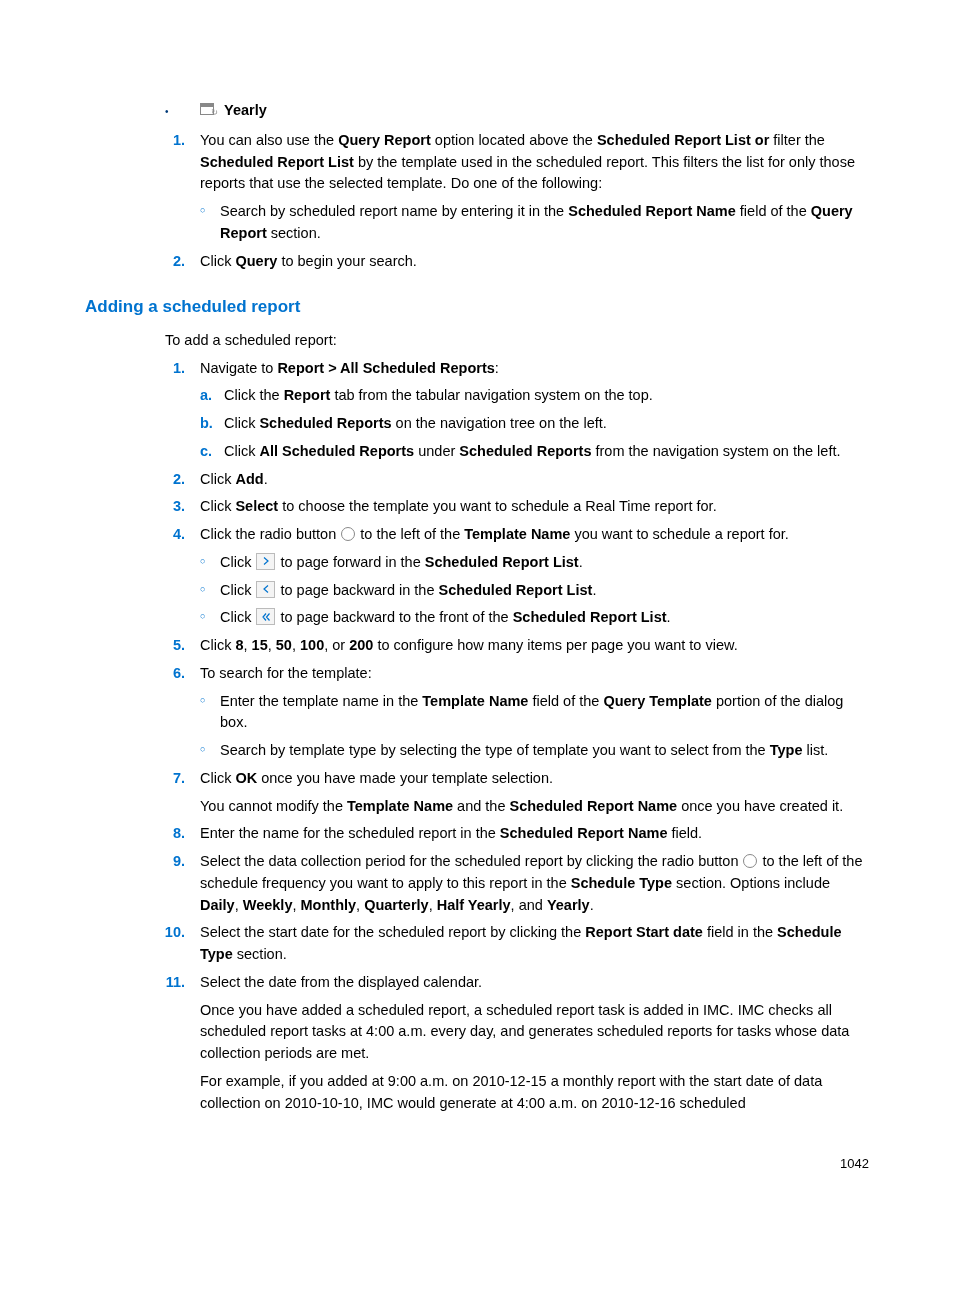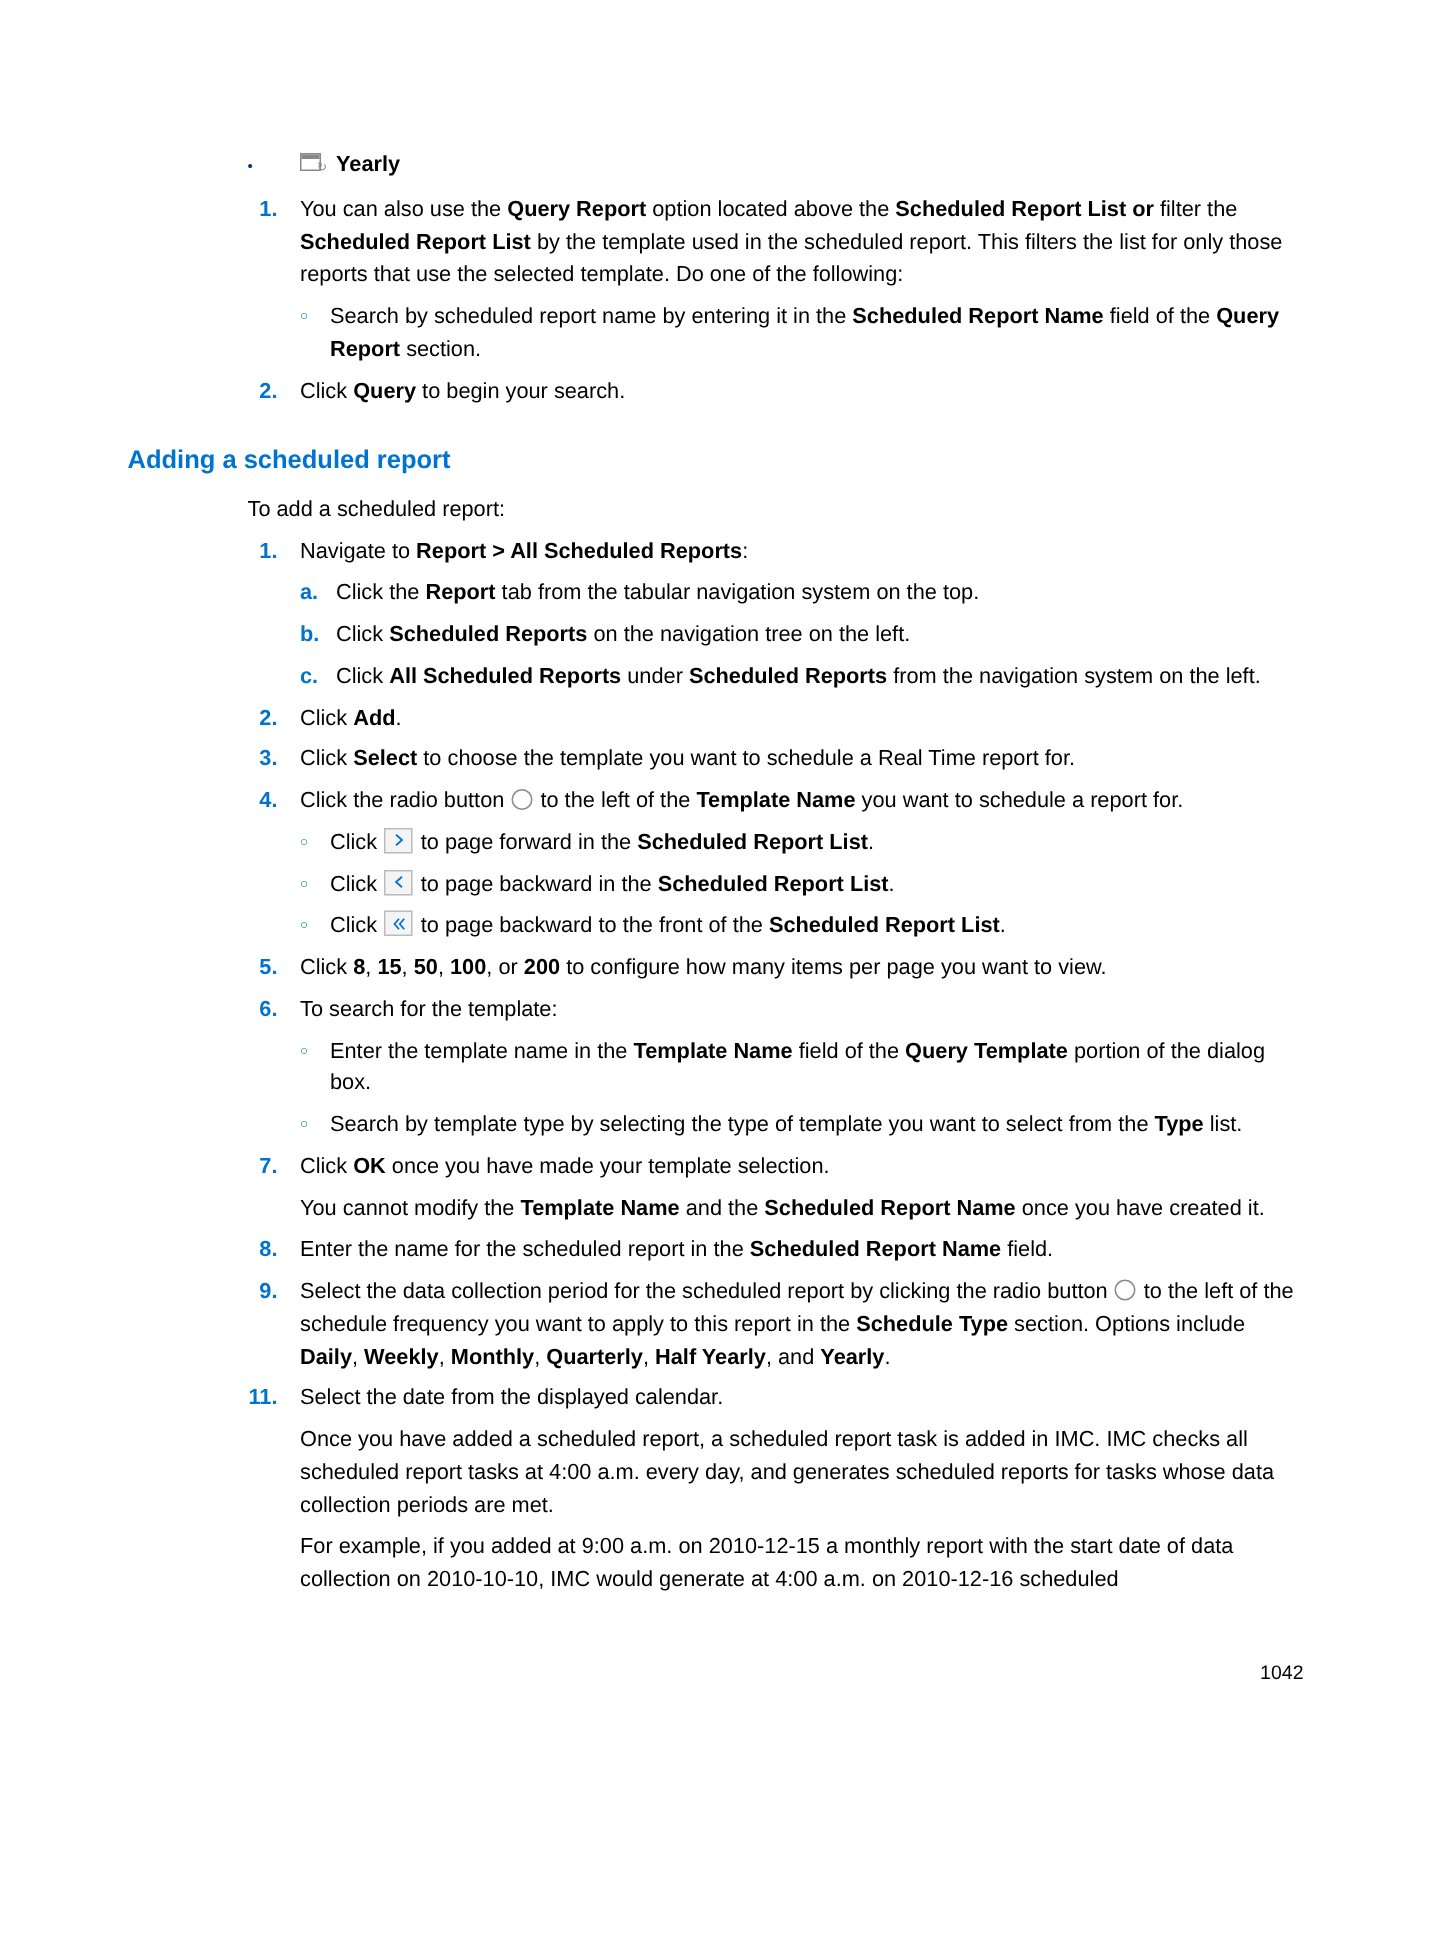--- a/index.html
+++ b/index.html
@@ -261,20 +261,24 @@
       </li>
       <li>
         <span class="num-mark">8.</span>
         <span>Enter the name for the scheduled report in the </span><b>Scheduled Report Name</b><span> field.</span>
       </li>
       <li>
         <span class="num-mark">9.</span>
         <span>Select the data collection period for the scheduled report by clicking the radio button </span><span class="radio-ico"></span><span> to the left of the schedule frequency you want to apply to this report in the </span><b>Schedule Type</b><span> section. Options include </span><b>Daily</b><span>, </span><b>Weekly</b><span>, </span><b>Monthly</b><span>, </span><b>Quarterly</b><span>, </span><b>Half Yearly</b><span>, and </span><b>Yearly</b><span>.</span>
       </li>
       <li>
+        <span class="num-mark">10.</span>
+        <span>Select the start date for the scheduled report by clicking the </span><b>Report Start date</b><span> field in the </span><b>Schedule Type</b><span> section.</span>
+      </li>
+      <li>
         <span class="num-mark">11.</span>
         <span>Select the date from the displayed calendar.</span>
         <div class="followup">Once you have added a scheduled report, a scheduled report task is added in IMC. IMC checks all scheduled report tasks at 4:00 a.m. every day, and generates scheduled reports for tasks whose data collection periods are met.</div>
         <div class="followup">For example, if you added at 9:00 a.m. on 2010-12-15 a monthly report with the start date of data collection on 2010-10-10, IMC would generate at 4:00 a.m. on 2010-12-16 scheduled</div>
       </li>
     </ol>
 
   </div>
 
   <div class="pagenum">1042</div>

